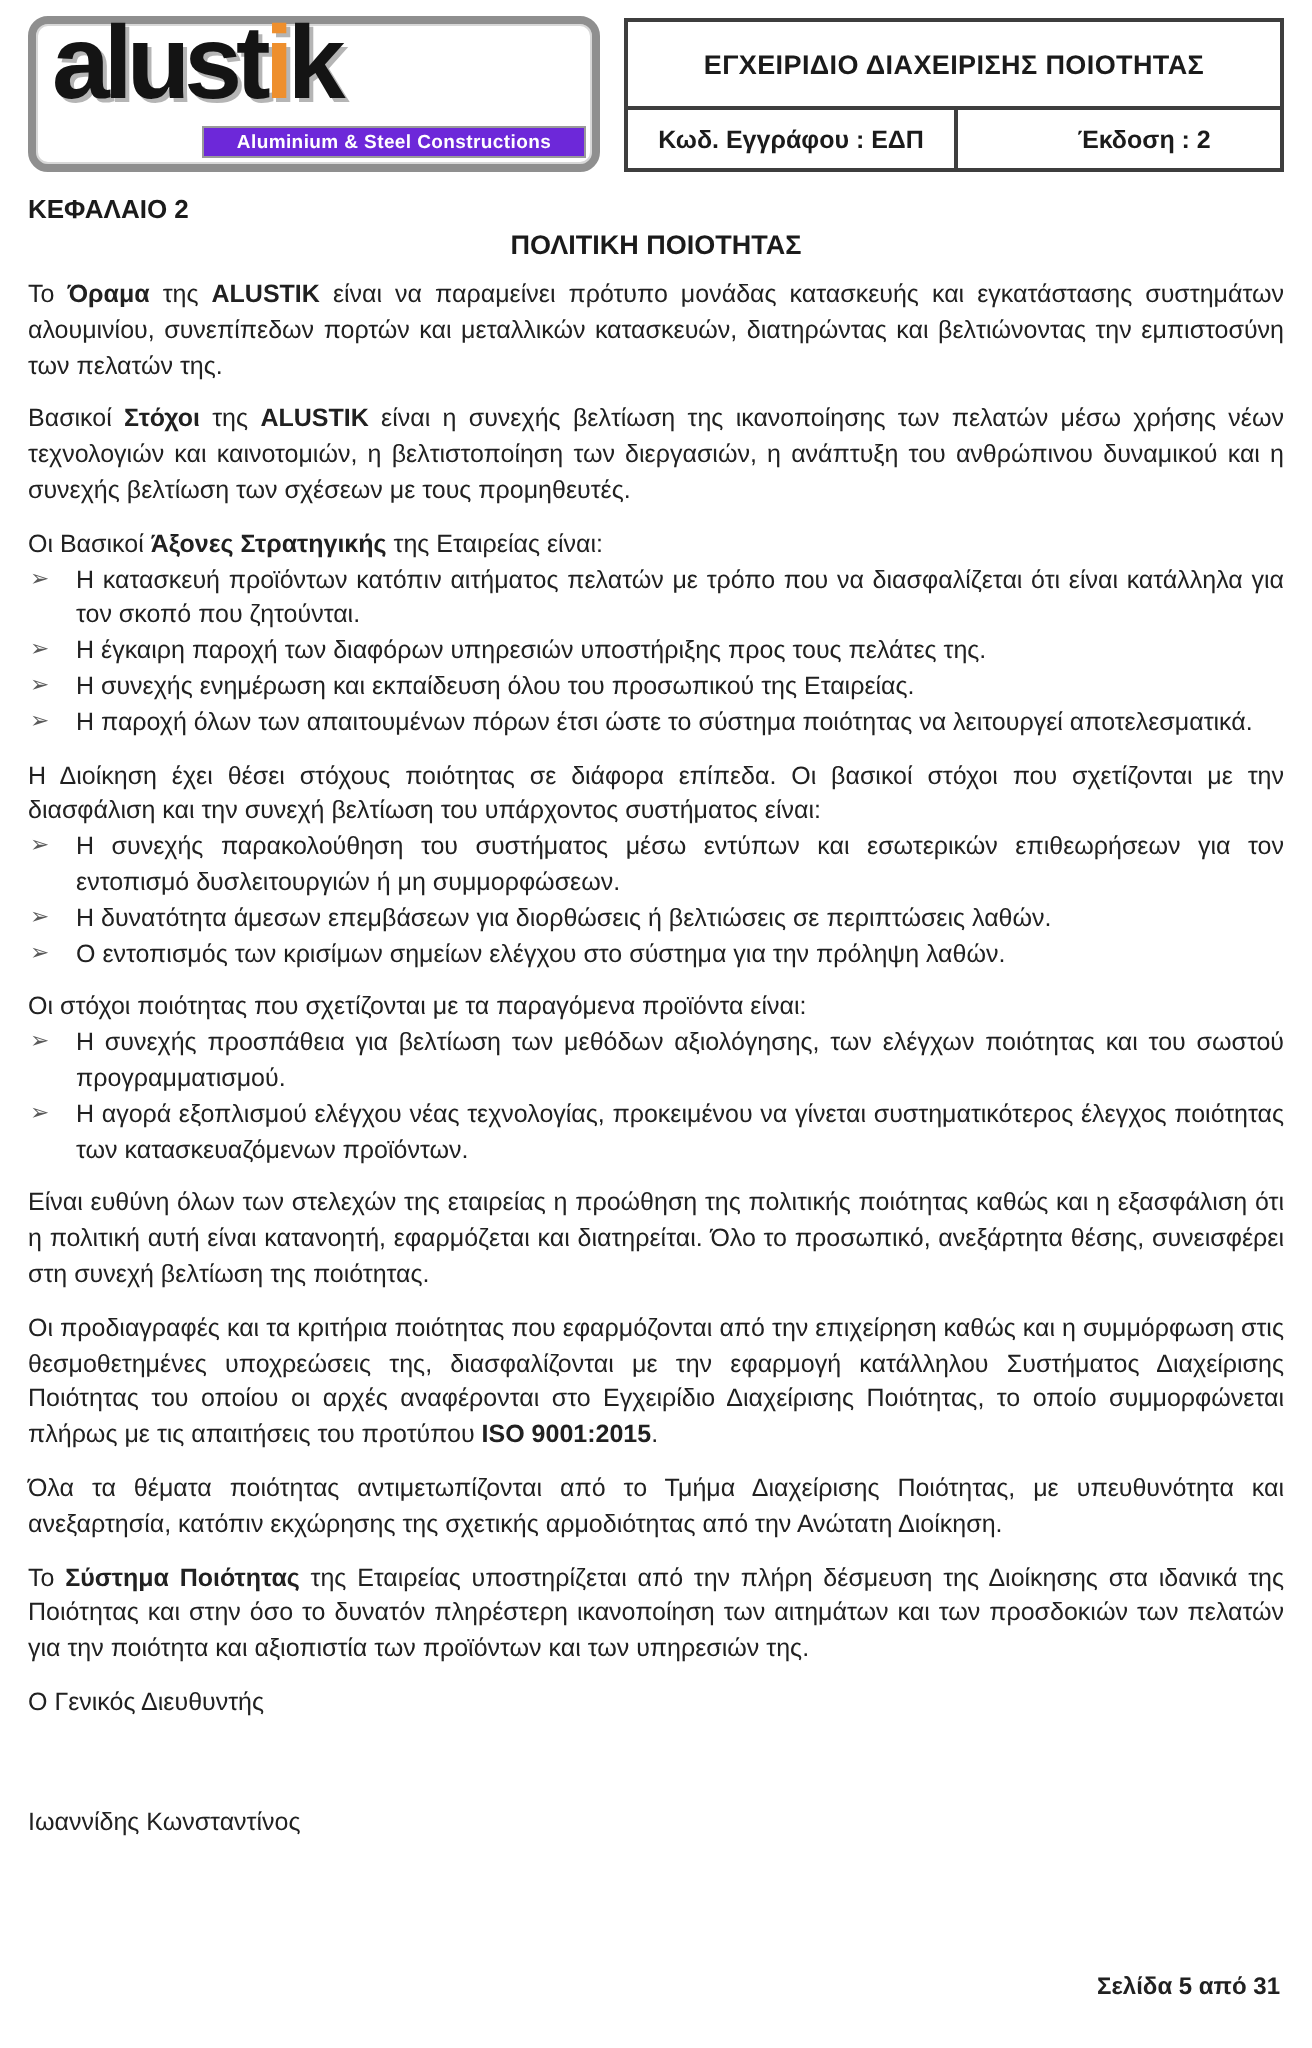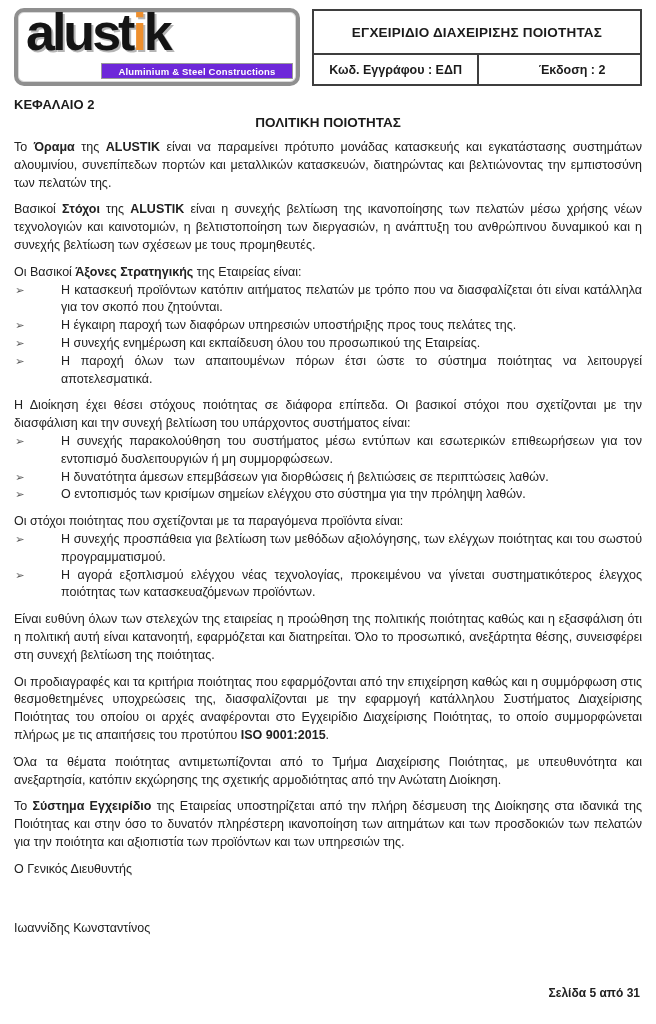--- a/index.html
+++ b/index.html
@@ -55,21 +55,21 @@
   .doc-body { margin-top:11px; }
   .chapter { font-size:13px; font-weight:bold; color:#1b1b1b; }
   .page-title { text-align:center; font-size:13.5px; font-weight:bold; margin-top:3px; color:#1b1b1b; }
 
   .para { font-size:12.5px; line-height:17.8px; text-align:justify; margin-top:9px; color:#212121; }
   .bold { font-weight:bold; }
 
   .bullets { margin-top:0; }
   .bullet-item { display:flex; font-size:12.5px; line-height:17.8px; color:#212121; }
   .bullet-marker { flex:none; width:24px; padding-left:1px; color:#5a5a5a; font-size:11.5px; }
-  .bullet-text { flex:1; text-align:justify;margin-left:23px; }
+  .bullet-text { flex:1; text-align:justify; }
 
   .signature-name { margin-top:42px; }
 
   
   .footer {
     position:absolute; right:16px; bottom:24px;
     font-size:12px; font-weight:bold; color:#212121;
   }
 </style>
 </head>
@@ -140,21 +140,21 @@
             <span class="bullet-text">Η συνεχής προσπάθεια για βελτίωση των μεθόδων αξιολόγησης, των ελέγχων ποιότητας και του σωστού προγραμματισμού.</span>
           </div>
           <div class="bullet-item">
             <span class="bullet-marker">➢</span>
             <span class="bullet-text">Η αγορά εξοπλισμού ελέγχου νέας τεχνολογίας, προκειμένου να γίνεται συστηματικότερος έλεγχος ποιότητας των κατασκευαζόμενων προϊόντων.</span>
           </div>
         </div>
         <p class="para"><span>Είναι ευθύνη όλων των στελεχών της εταιρείας η προώθηση της πολιτικής ποιότητας καθώς και η εξασφάλιση ότι η πολιτική αυτή είναι κατανοητή, εφαρμόζεται και διατηρείται. Όλο το προσωπικό, ανεξάρτητα θέσης, συνεισφέρει στη συνεχή βελτίωση της ποιότητας.</span></p>
         <p class="para"><span>Οι προδιαγραφές και τα κριτήρια ποιότητας που εφαρμόζονται από την επιχείρηση καθώς και η συμμόρφωση στις θεσμοθετημένες υποχρεώσεις της, διασφαλίζονται με την εφαρμογή κατάλληλου Συστήματος Διαχείρισης Ποιότητας του οποίου οι αρχές αναφέρονται στο Εγχειρίδιο Διαχείρισης Ποιότητας, το οποίο συμμορφώνεται πλήρως με τις απαιτήσεις του προτύπου </span><span class="bold">ISO 9001:2015</span><span>.</span></p>
         <p class="para"><span>Όλα τα θέματα ποιότητας αντιμετωπίζονται από το Τμήμα Διαχείρισης Ποιότητας, με υπευθυνότητα και ανεξαρτησία, κατόπιν εκχώρησης της σχετικής αρμοδιότητας από την Ανώτατη Διοίκηση.</span></p>
-        <p class="para"><span>Το </span><span class="bold">Σύστημα Εγχειρίδιο</span><span> της Εταιρείας υποστηρίζεται από την πλήρη δέσμευση της Διοίκησης στα ιδανικά της Ποιότητας και στην όσο το δυνατόν πληρέστερη ικανοποίηση των αιτημάτων και των προσδοκιών των πελατών για την ποιότητα και αξιοπιστία των προϊόντων και των υπηρεσιών της.</span></p>
+        <p class="para"><span>Το </span><span class="bold">Σύστημα Ποιότητας</span><span> της Εταιρείας υποστηρίζεται από την πλήρη δέσμευση της Διοίκησης στα ιδανικά της Ποιότητας και στην όσο το δυνατόν πληρέστερη ικανοποίηση των αιτημάτων και των προσδοκιών των πελατών για την ποιότητα και αξιοπιστία των προϊόντων και των υπηρεσιών της.</span></p>
         <p class="para"><span>Ο Γενικός Διευθυντής</span></p>
         <p class="para signature-name"><span>Ιωαννίδης Κωνσταντίνος</span></p>
       </div>
   </div>
 
   <div class="footer">Σελίδα 5 από 31</div>
 
 </div>
 
 </body></html>

